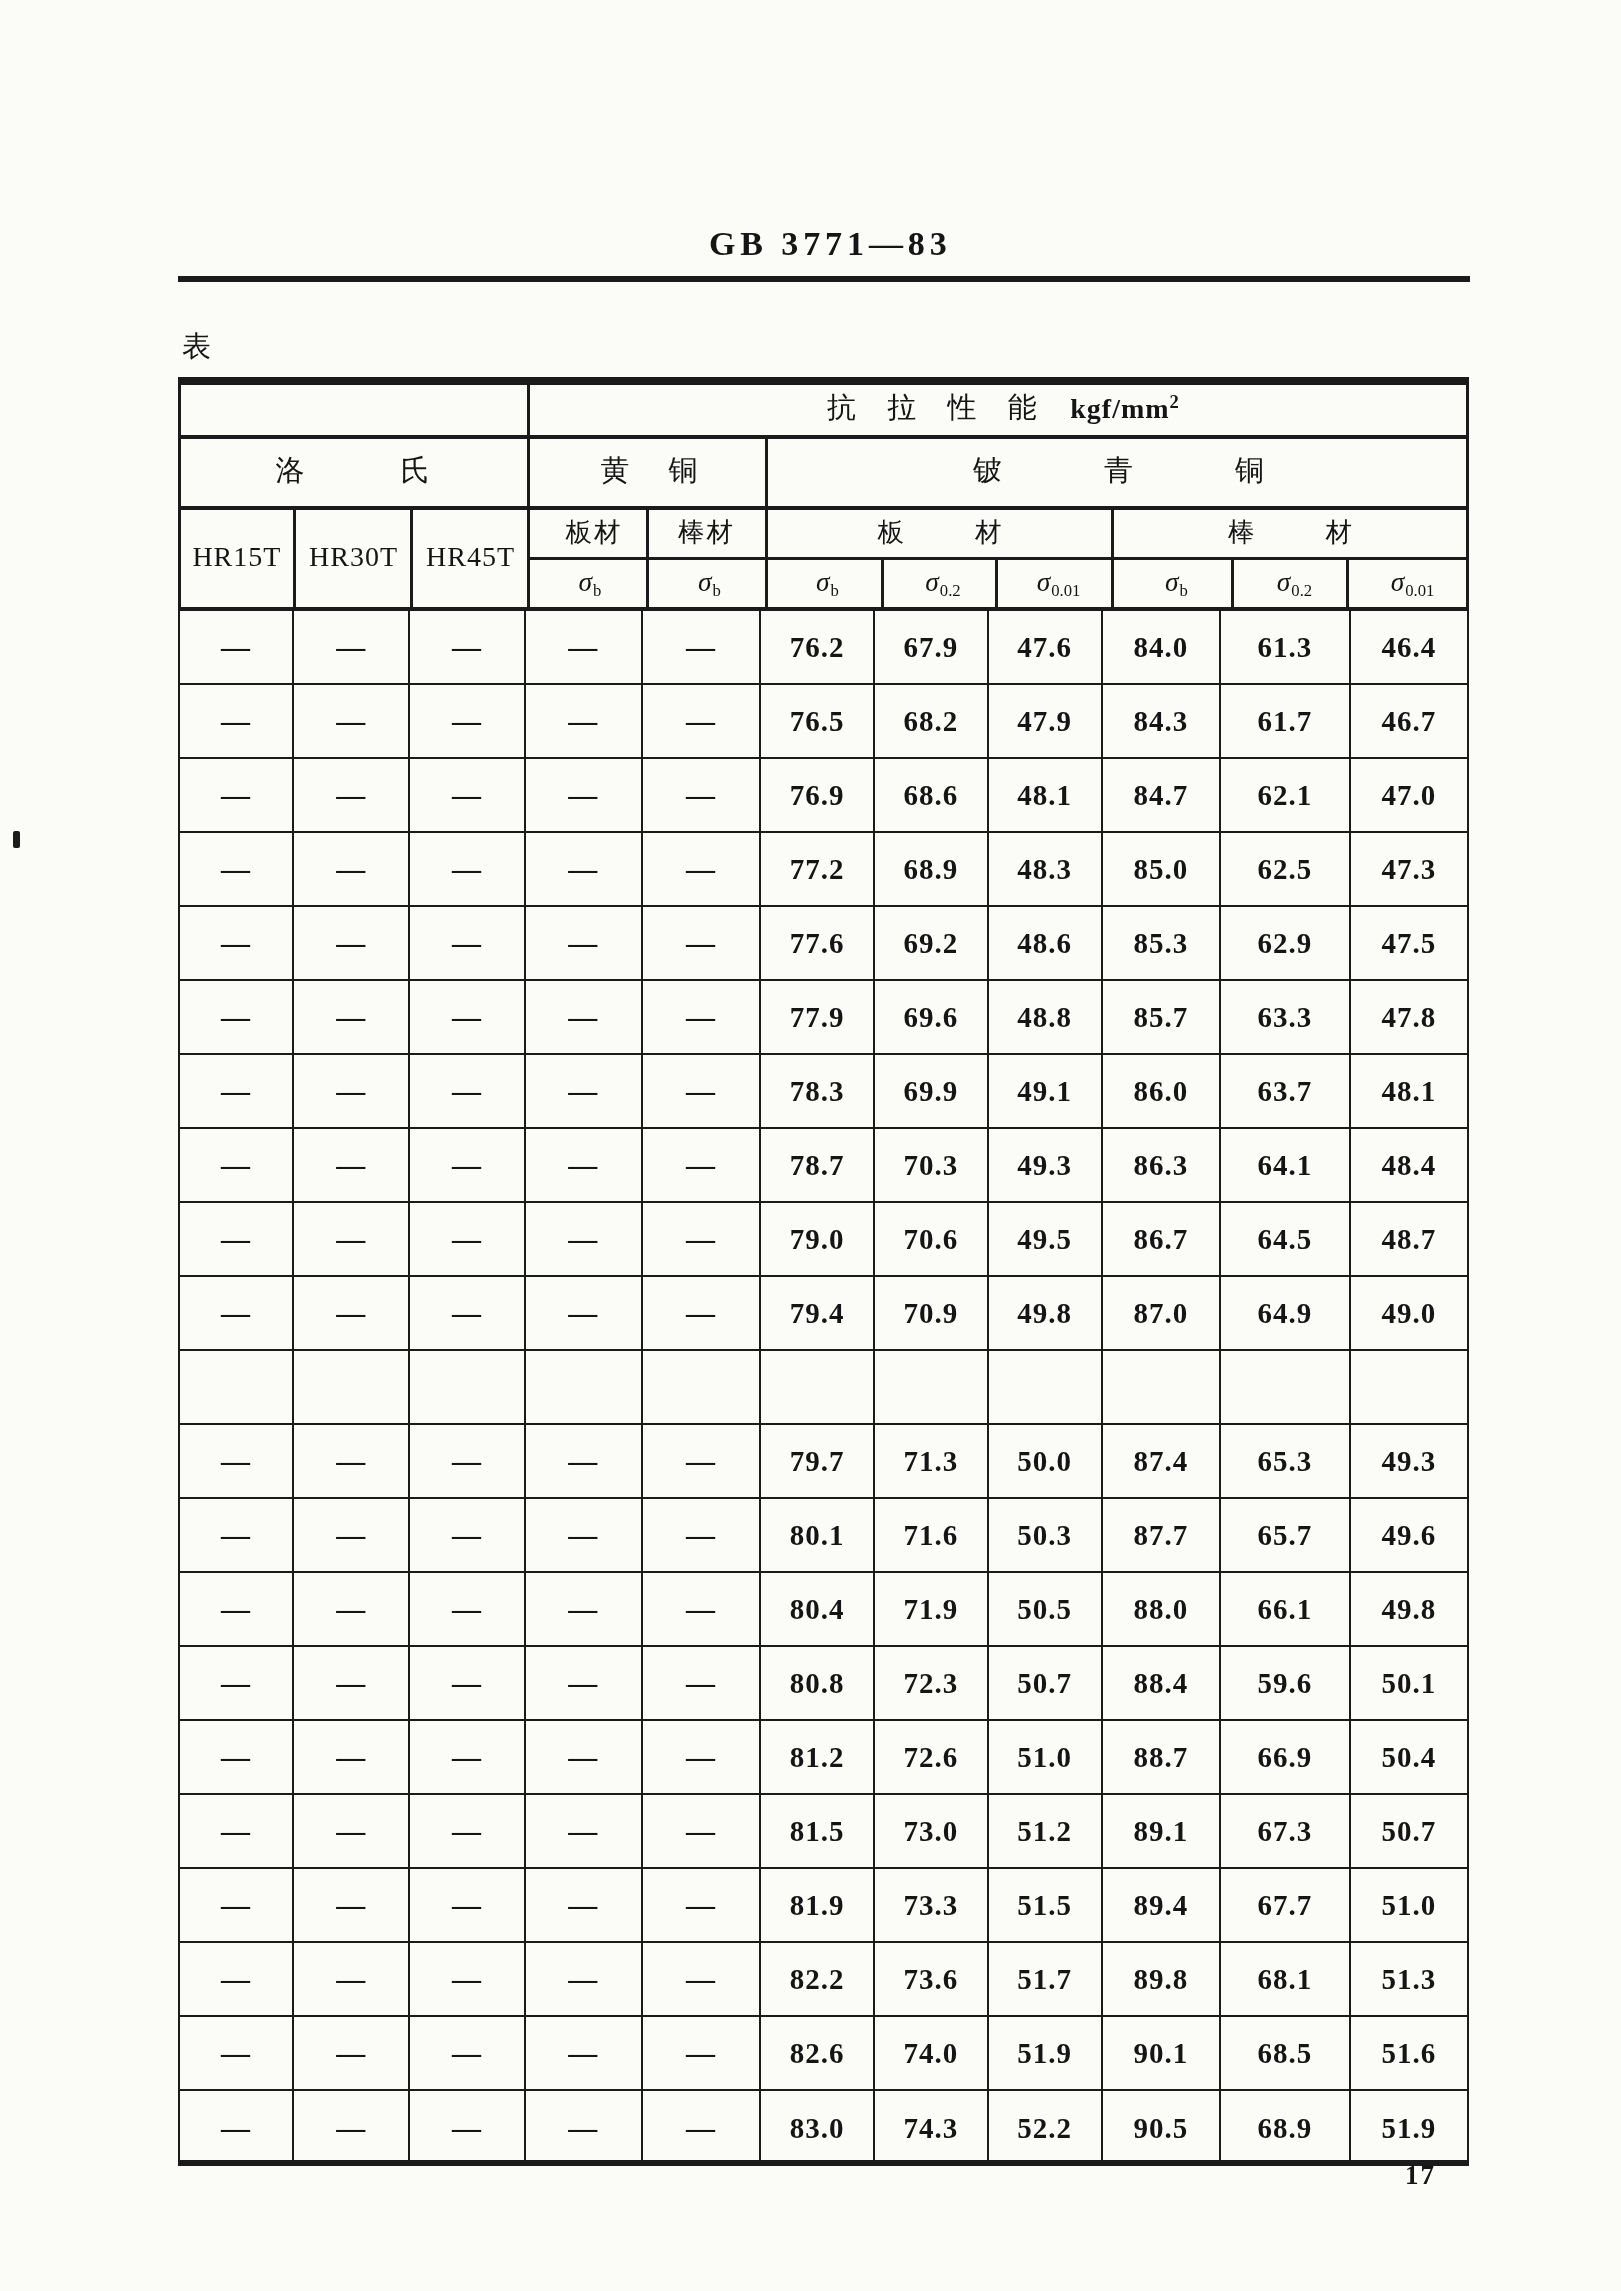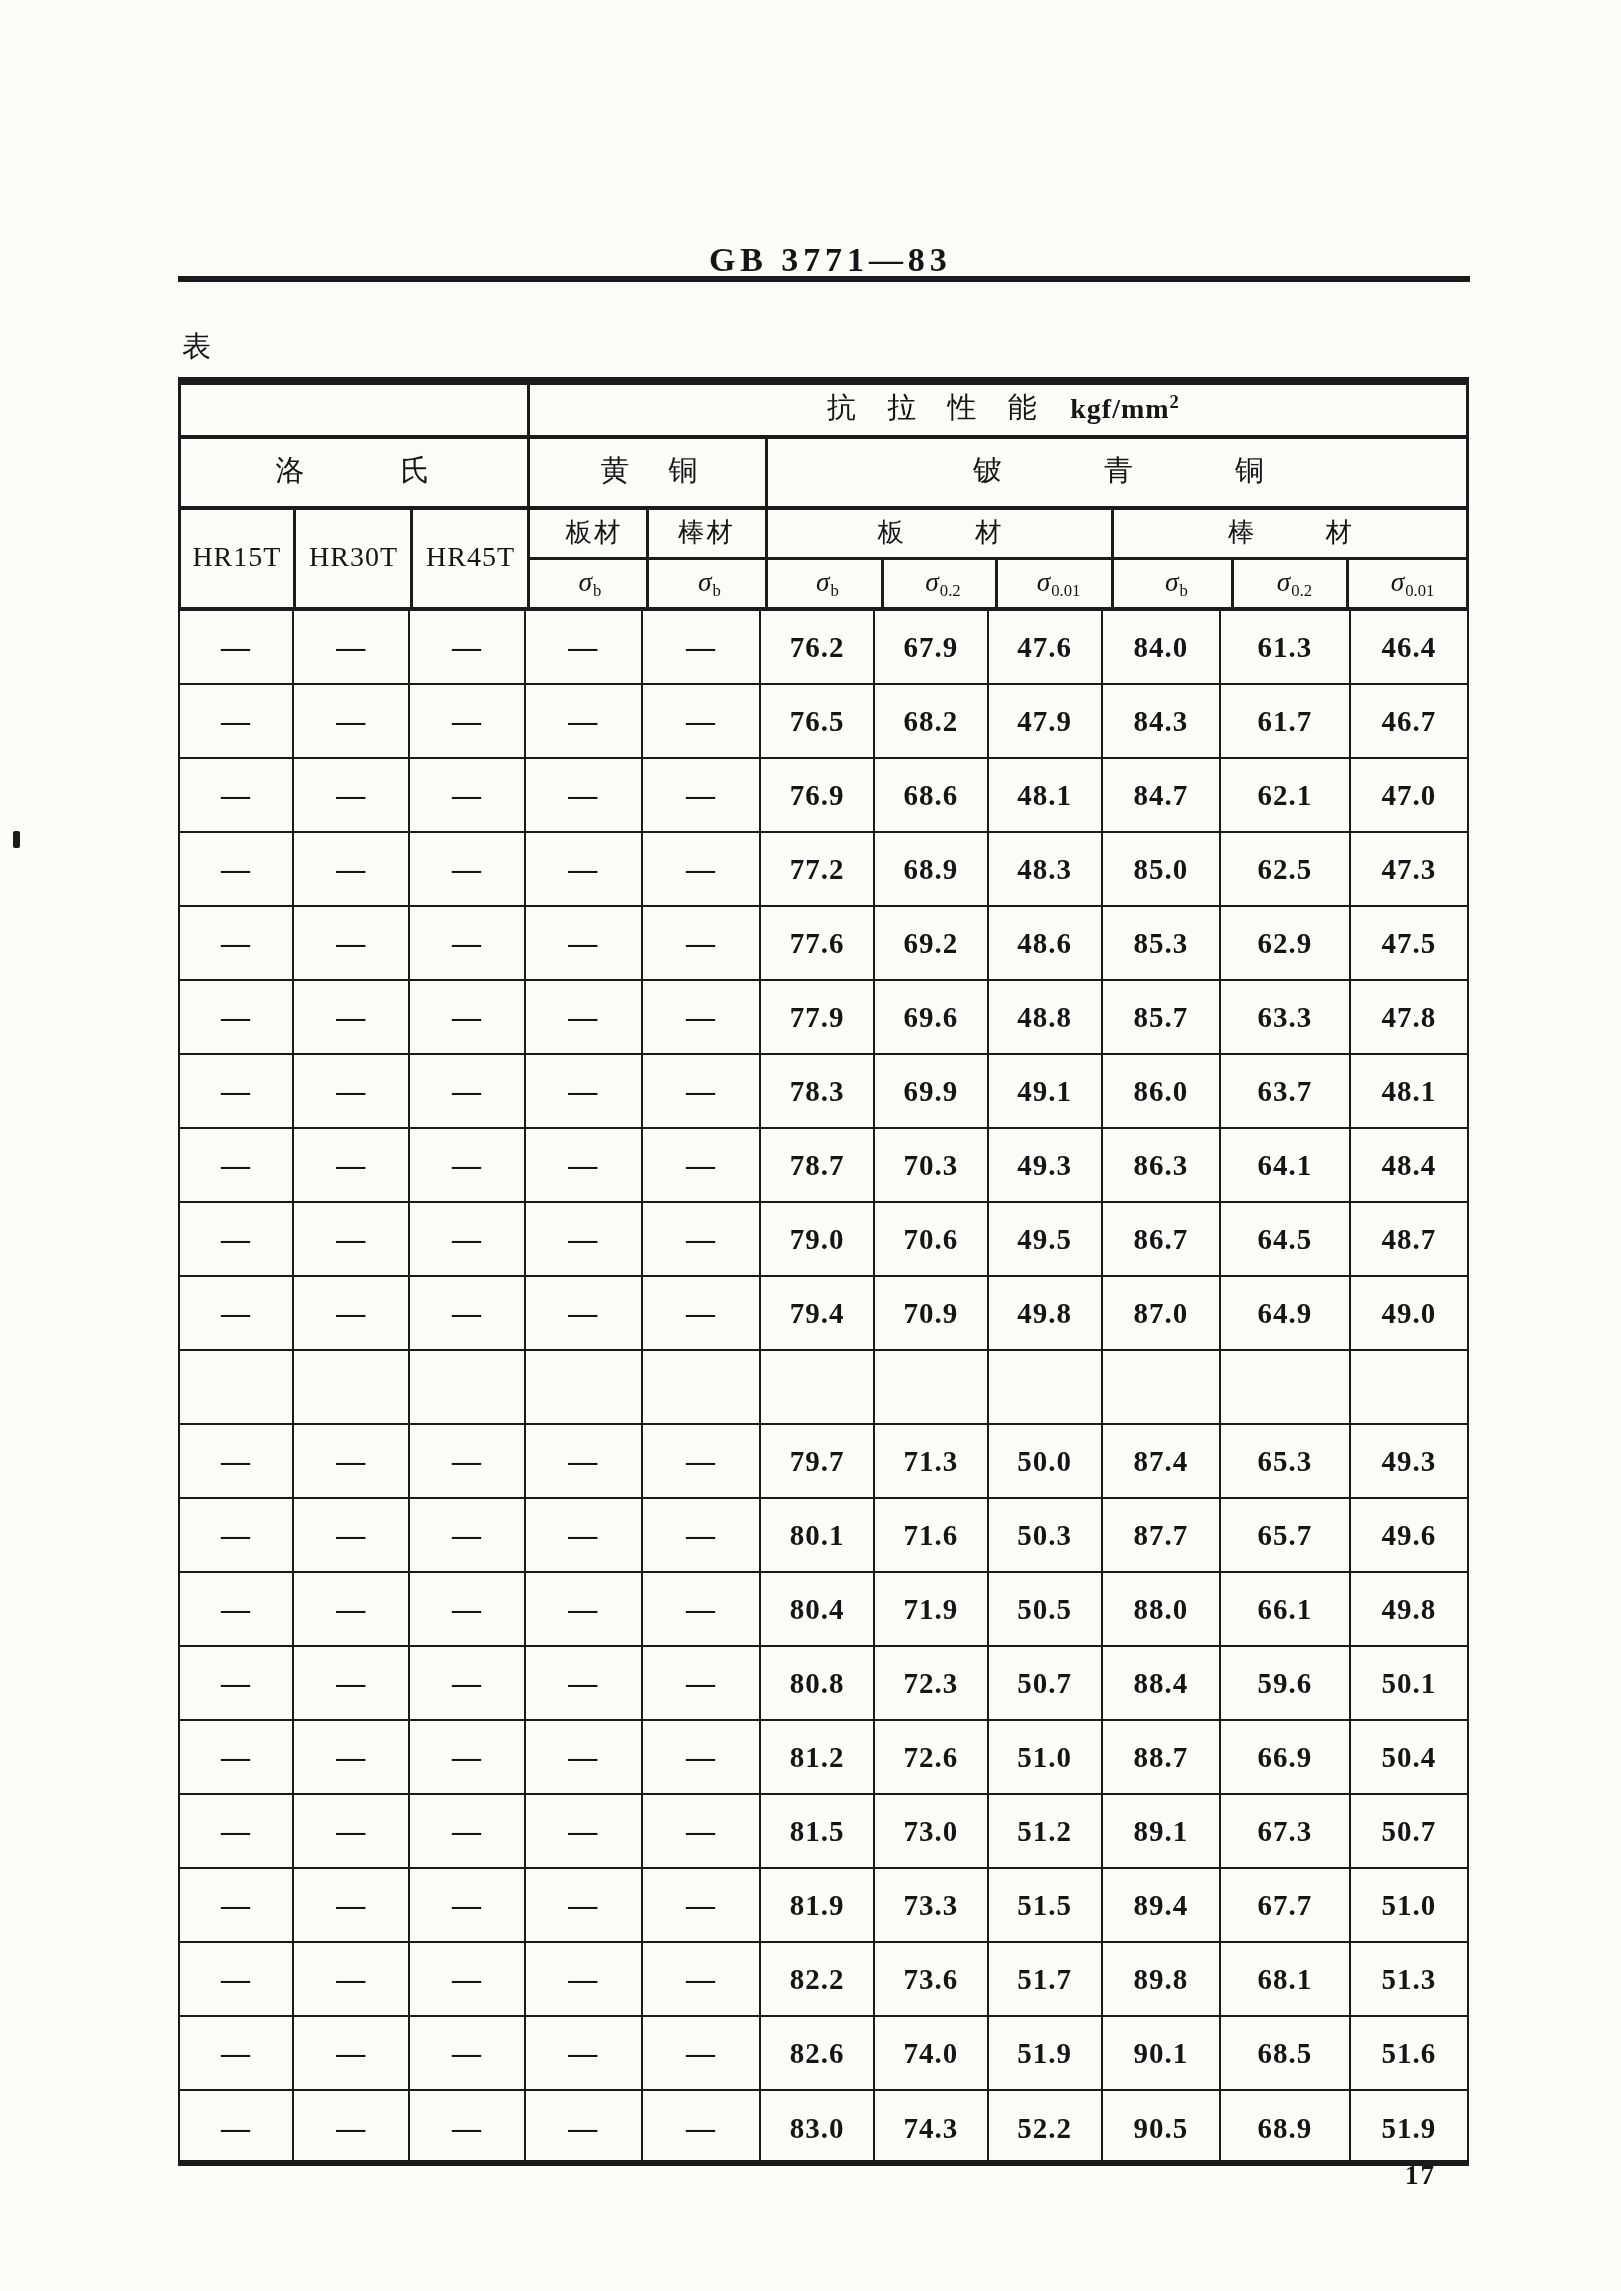--- a/index.html
+++ b/index.html
@@ -9,21 +9,20 @@
     background:#fbfbf7;
     overflow:hidden;
     font-family:"Liberation Serif","DejaVu Serif",serif;
     color:#151515;
   }
   
   .doc-title{
     position:absolute;left:709px;top:225px;
     font-size:34px;font-weight:700;letter-spacing:4.9px;
     white-space:nowrap;
-    margin-top:16px;
   }
   .title-rule{
     position:absolute;left:178px;top:276px;width:1292px;height:5.9px;
     background:#1b1b1b;
   }
   .table-caption{
     position:absolute;left:182px;top:327px;
     font-size:29px;font-weight:400;
   }
   .page-number{

